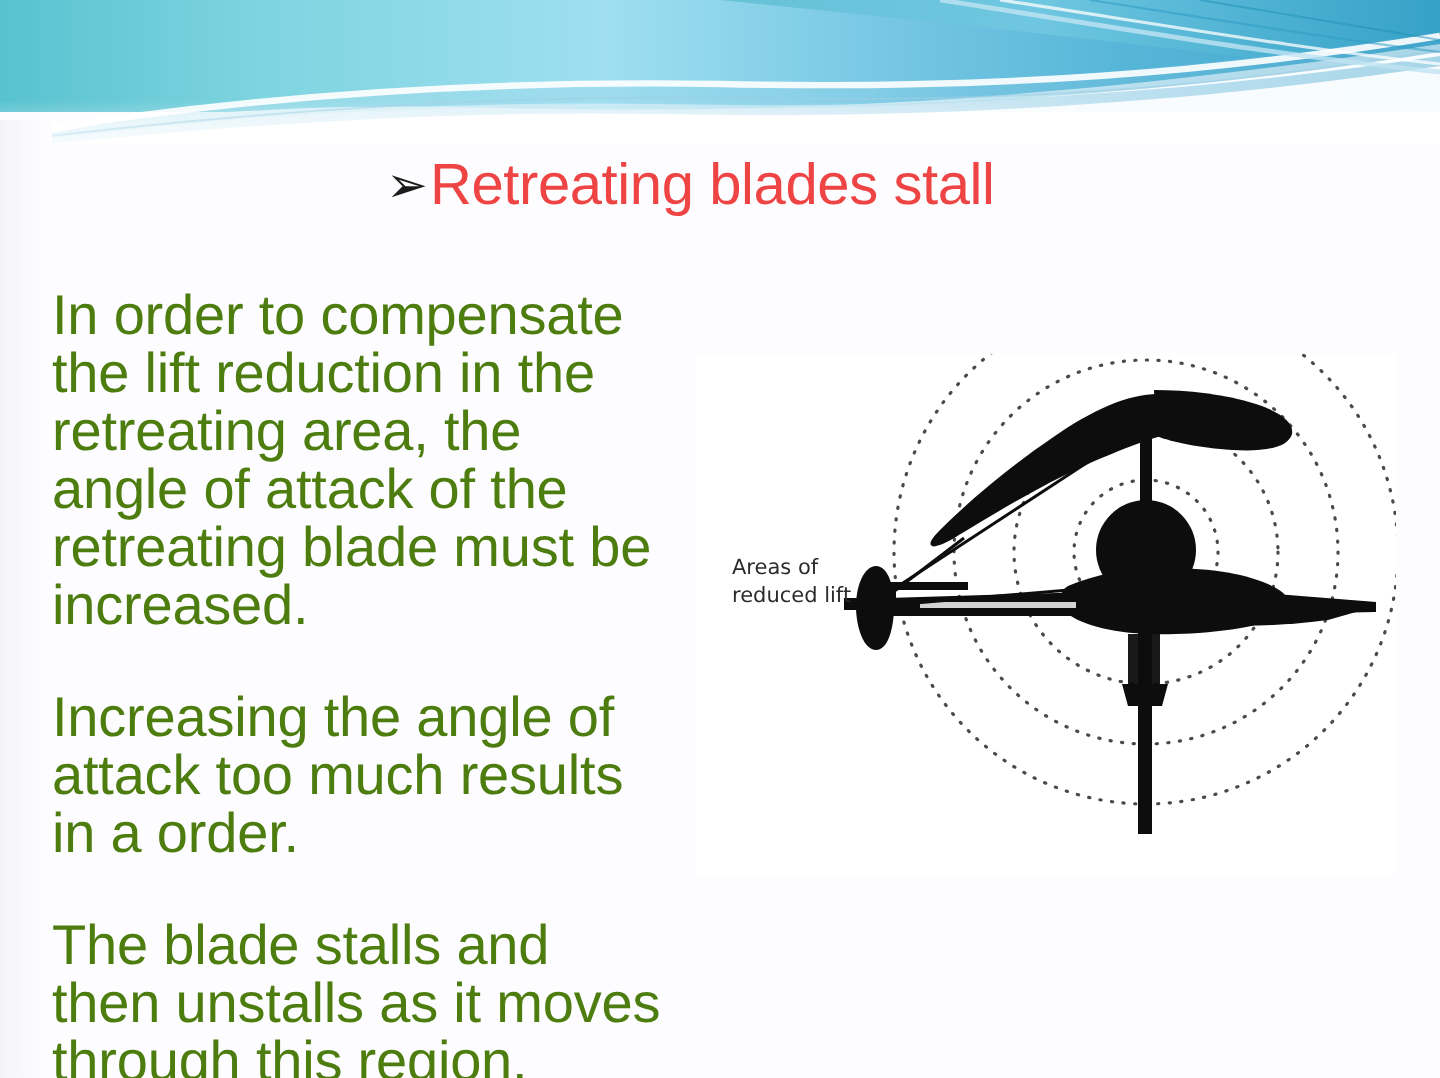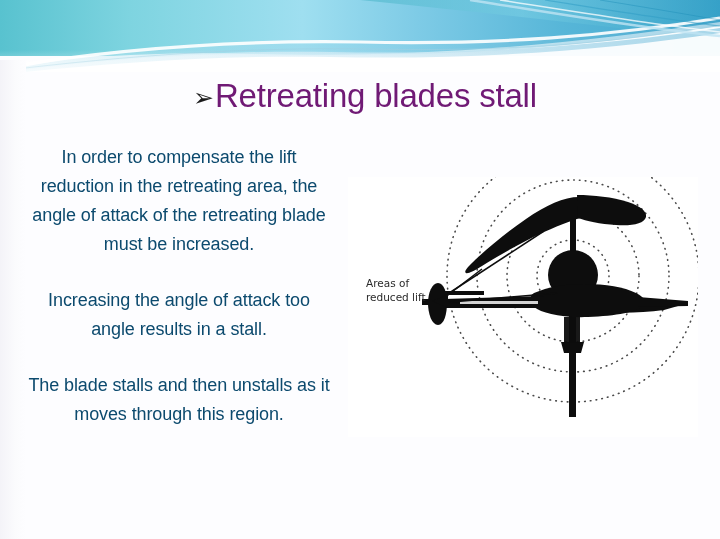--- a/index.html
+++ b/index.html
@@ -51,39 +51,38 @@
     white-space: nowrap;
   }
   #title-bullet {
     font-size: 25px;
     line-height: 1;
     color: #1b1b1b;
     margin-right: 1px;
     transform: translateY(-1px);
   }
   #title-text {
-    font-size: 33px;
-    color: #701a75;
+    font-size: 29px;
+    color: #ef4444;
     letter-spacing: -0.2px;
   }
 
   
   #body-col {
     position: absolute;
     left: 26px;
     top: 143px;
     width: 306px;
   }
   .para {
-    font-size: 18px;
+    font-size: 28px;
     line-height: 29px;
-    color: #0c4a6e;
+    color: #4d7c0f;
     margin: 0 0 27px 0;
     letter-spacing: -0.1px;
-    text-align: center;
   }
   .para:last-child { margin-bottom: 0; }
 
   
   #picture {
     position: absolute;
     left: 348px;
     top: 177px;
     width: 350px;
     height: 260px;
@@ -168,21 +167,21 @@
 
   <div id="left-wash"></div>
 
   <div id="title-row">
     <span id="title-bullet">➢</span>
     <span id="title-text">Retreating blades stall</span>
   </div>
 
   <div id="body-col">
     <p class="para">In order to compensate the lift reduction in the retreating area, the angle of attack of the retreating blade must be increased.</p>
-    <p class="para">Increasing the angle of attack too angle results in a stall.</p>
+    <p class="para">Increasing the angle of attack too much results in a order.</p>
     <p class="para">The blade stalls and then unstalls as it moves through this region.</p>
   </div>
 
   <div id="picture">
     <svg width="350" height="260" viewBox="0 0 350 260" xmlns="http://www.w3.org/2000/svg">
 
       <rect x="0" y="0" width="350" height="260" fill="#ffffff"></rect>
 
       <g fill="none" stroke="#4a4a4a" stroke-width="1.6" stroke-linecap="round" stroke-dasharray="0.6 5.2">
         <circle cx="225" cy="99" r="36"></circle>

